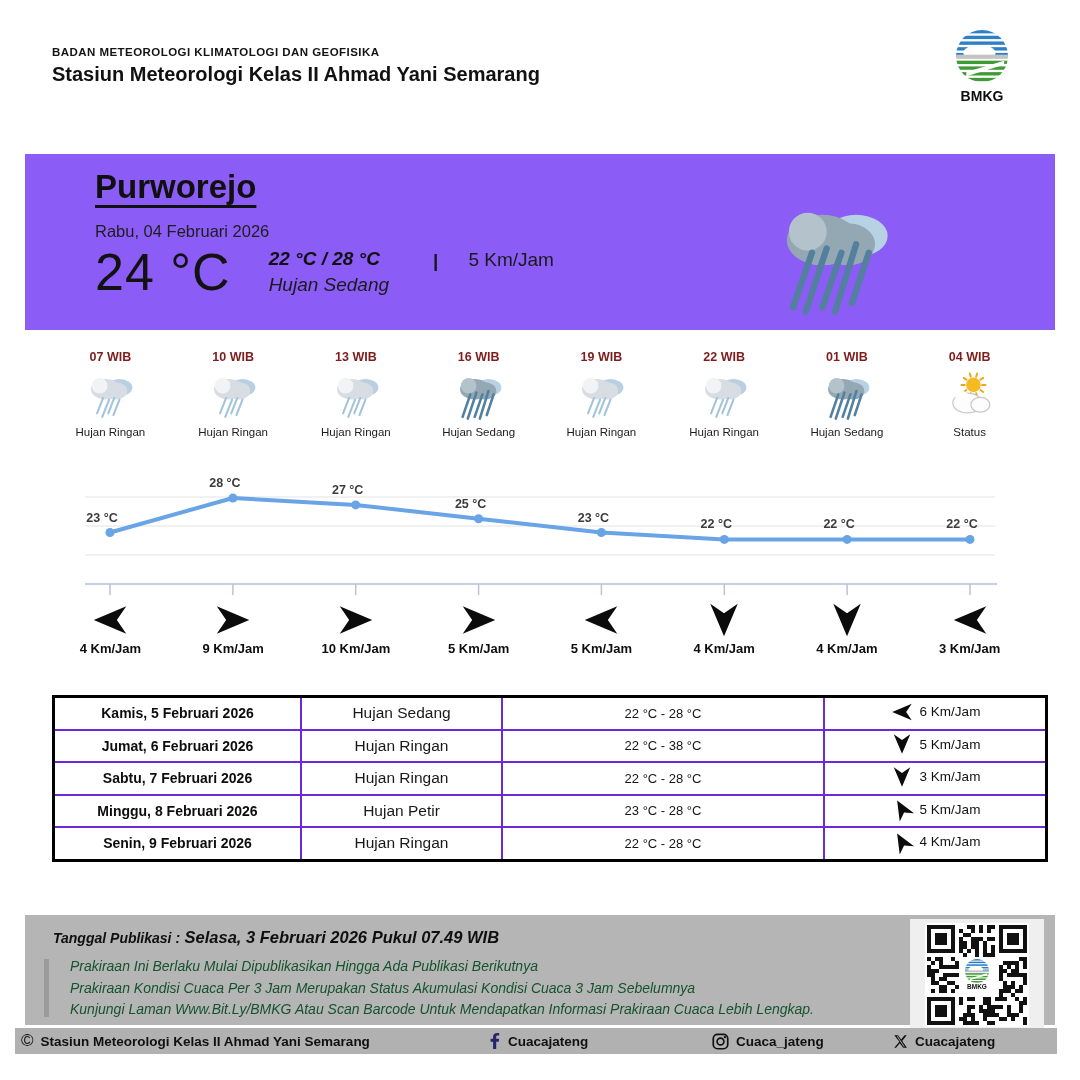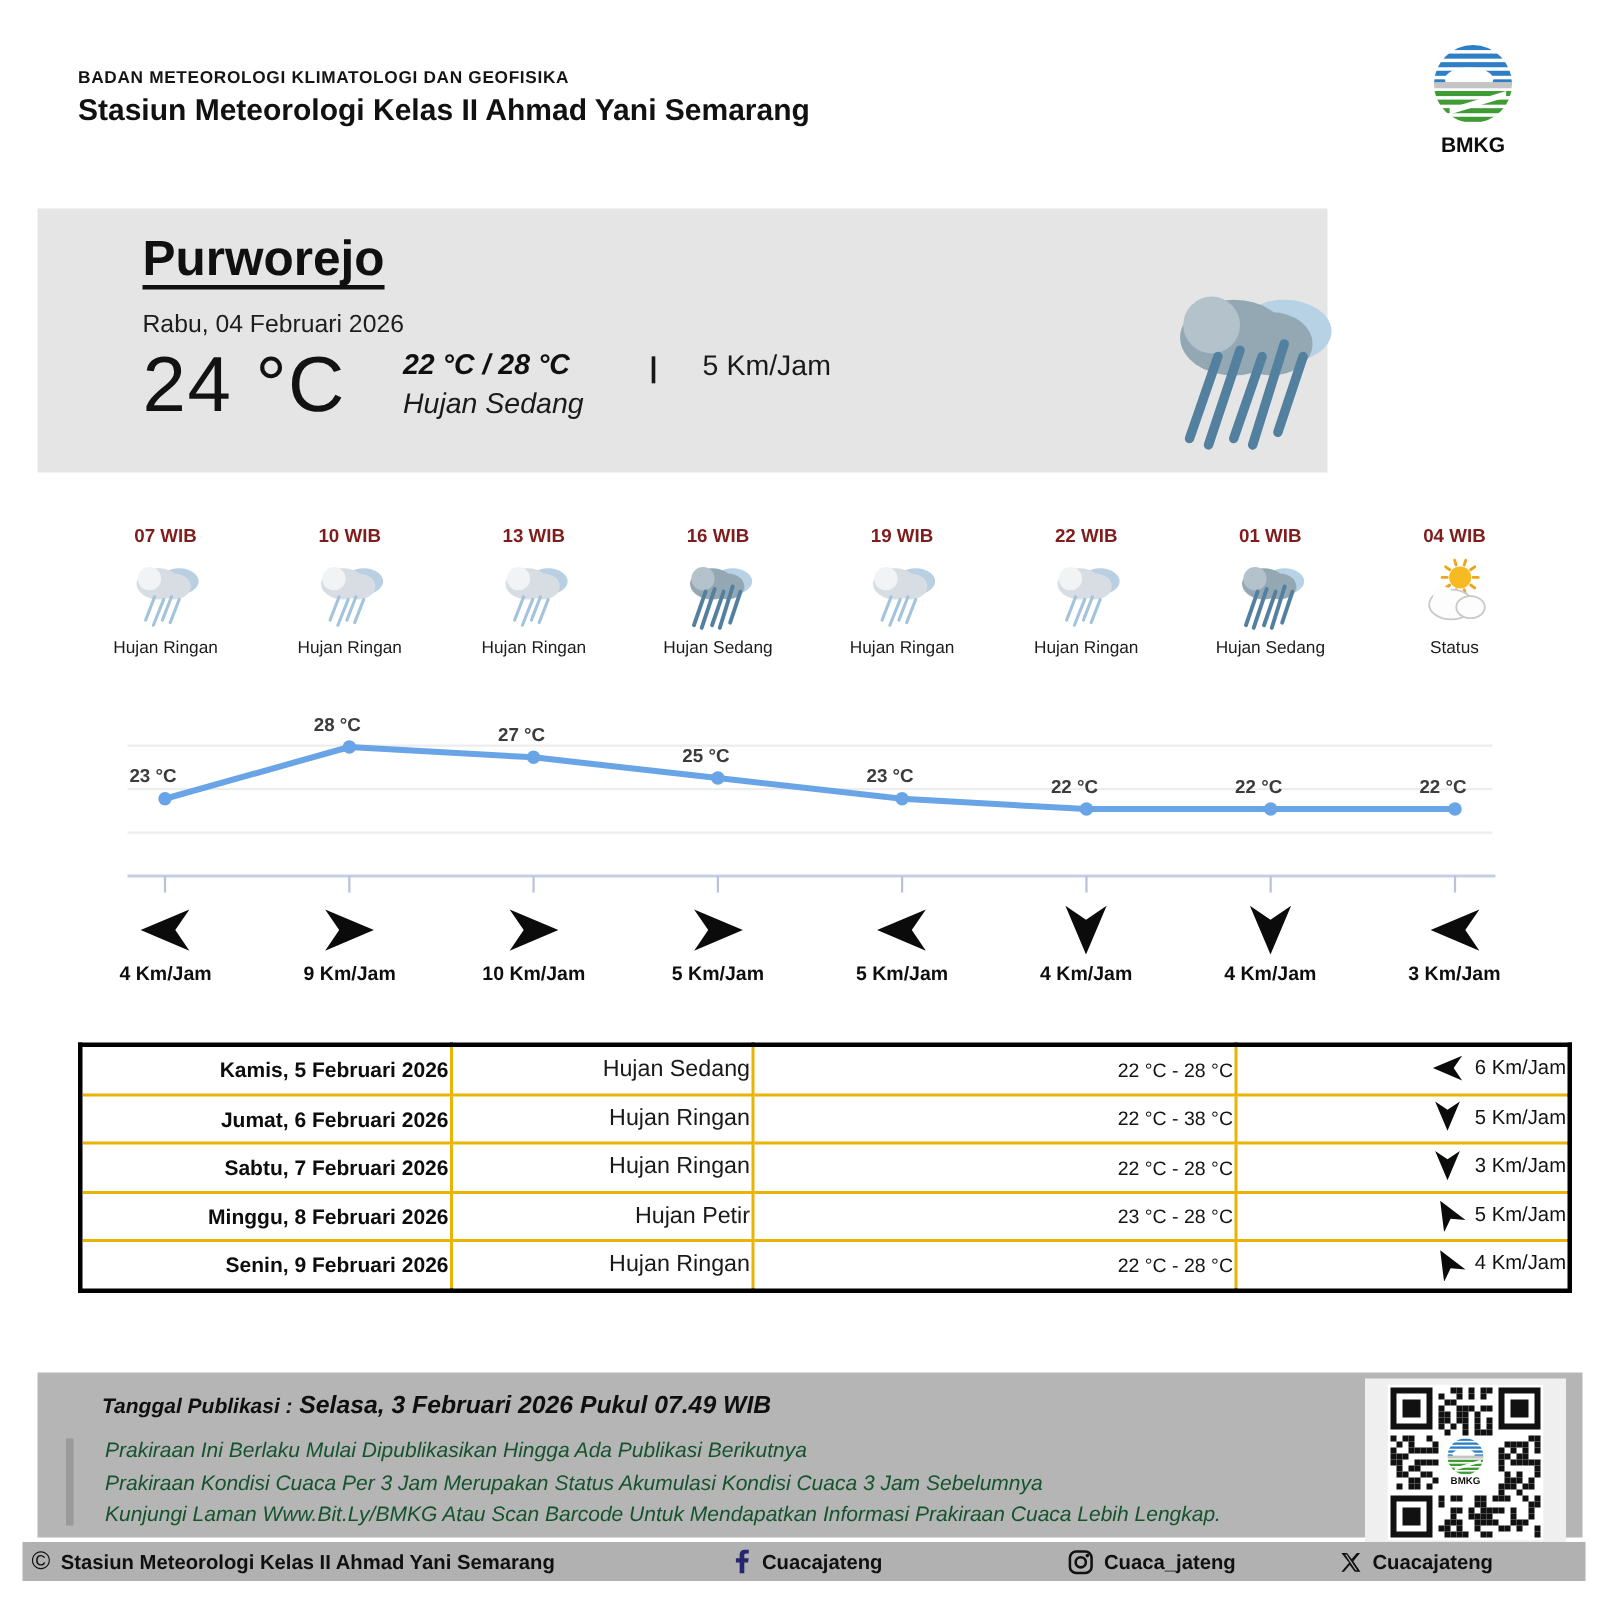--- a/index.html
+++ b/index.html
@@ -7,21 +7,21 @@
         font-family:"Liberation Sans",sans-serif;color:#161616;}
   .abs{position:absolute;}
 
   
   #header-text{left:52px;top:46px;}
   #agency-line{font-size:11.5px;font-weight:600;letter-spacing:.45px;color:#141414;}
   #station-line{font-size:20px;font-weight:700;margin-top:5px;color:#111;}
   #bmkg-logo{left:950px;top:28px;width:64px;text-align:center;}
 
   
-  #banner{left:25px;top:139px;width:860px;height:176px;background:#e5e5e5;}
+  #banner{left:25px;top:154px;width:1030px;height:176px;background:#8b5cf6;}
   #city-name{position:absolute;left:70px;top:14px;font-size:33px;font-weight:700;
              text-decoration:underline;text-decoration-thickness:3px;text-underline-offset:7px;color:#101010;}
   #banner-date{position:absolute;left:70px;top:68px;font-size:16.5px;color:#1d1d1d;}
   #current-row{position:absolute;left:70px;top:88px;display:flex;align-items:center;}
   #current-temp{font-size:52px;font-weight:400;letter-spacing:1px;color:#121212;}
   #range-block{margin-left:38px;font-style:italic;}
   #temp-range{font-size:19px;font-weight:700;color:#101010;}
   #banner-cond{font-size:19px;margin-top:4px;color:#1a1a1a;}
   #divider{margin:0 30px 0 44px;font-size:19px;font-weight:700;align-self:flex-start;padding-top:8px;}
   #banner-wind{font-size:19px;color:#1a1a1a;align-self:flex-start;padding-top:7px;}
@@ -39,32 +39,32 @@
   #chart{left:0;top:468px;width:1080px;height:132px;}
 
   
   #windrow{left:49px;top:600px;width:982px;display:grid;grid-template-columns:repeat(8,1fr);}
   .wind-cell{text-align:center;}
   .wind-arrow{width:42px;height:40px;margin:0 auto;}
   .wind-label{font-size:13px;font-weight:600;color:#0e0e0e;margin-top:1px;}
 
   
   #daily{left:52px;top:695px;width:976px;border-collapse:collapse;table-layout:fixed;}
-  #daily td{border:2px solid #eab308;height:28.5px;text-align:right;vertical-align:middle;background:#fff;}
+  #daily td{border:2px solid #6d28d9;height:28.5px;text-align:center;vertical-align:middle;background:#fff;}
   #daily{border:3px solid #000;}
   .td-date{width:243px;font-size:14px;font-weight:700;color:#0d0d0d;}
   .td-cond{width:197px;font-size:15.5px;color:#191919;}
   .td-temp{width:318px;font-size:13px;color:#151515;}
   .td-wind{width:218px;font-size:13.5px;color:#121212;}
   .wind-inline{display:inline-flex;align-items:center;gap:6px;}
   .wind-inline svg{width:24px;height:24px;}
 
   
   #footer{left:25px;top:915px;width:1030px;height:110px;background:#b5b5b5;}
-  #publication{position:absolute;left:43px;top:13px;font-style:italic;color:#0f0f0f;}
+  #publication{position:absolute;left:28px;top:13px;font-style:italic;color:#0f0f0f;}
   #pub-label{font-size:14px;font-weight:700;}
   #pub-value{font-size:16.5px;font-weight:700;}
   #note-bar{position:absolute;left:19px;top:44px;width:5px;height:58px;background:#9a9a9a;}
   #notes{position:absolute;left:45px;top:41px;font-style:italic;font-size:14px;line-height:1.55;color:#14532d;}
   #qr-card{position:absolute;left:885px;top:4px;width:134px;height:112px;background:#efefef;
            display:flex;align-items:center;justify-content:center;}
 
   
   #bottombar{left:15px;top:1028px;width:1042px;height:26px;background:#b1b1b1;}
   .bar-item{position:absolute;top:0;height:26px;display:flex;align-items:center;gap:7px;

